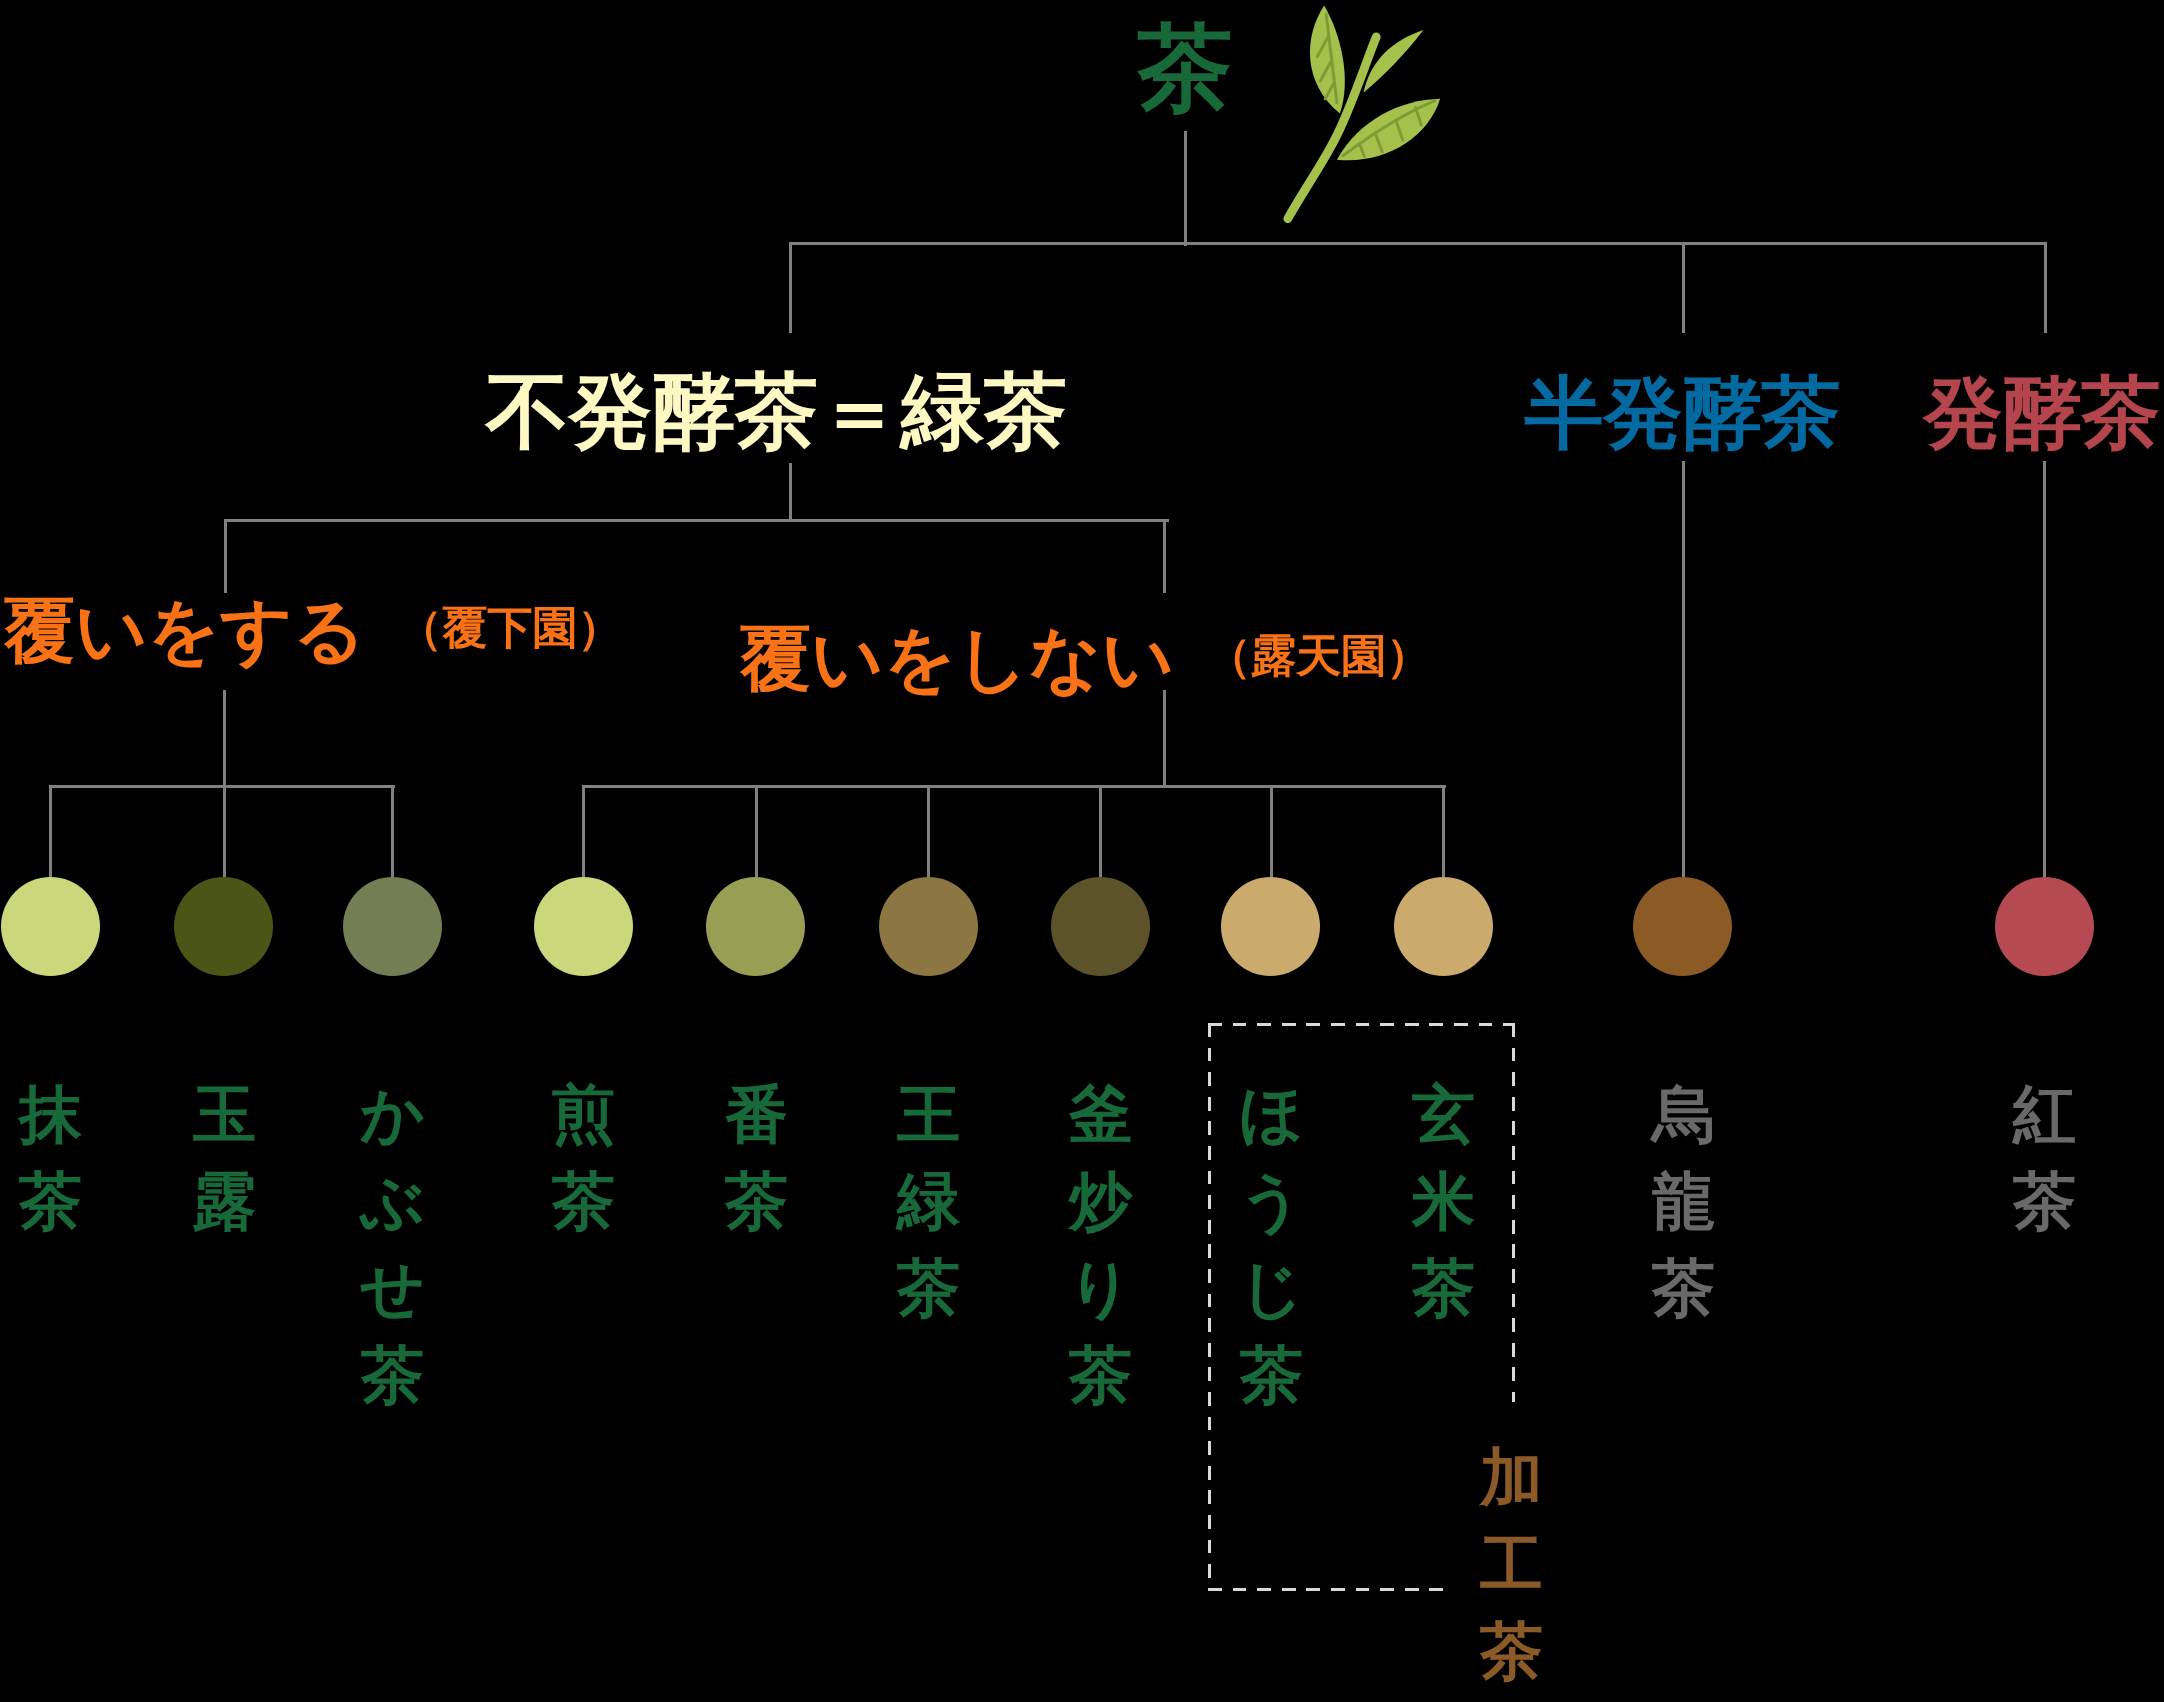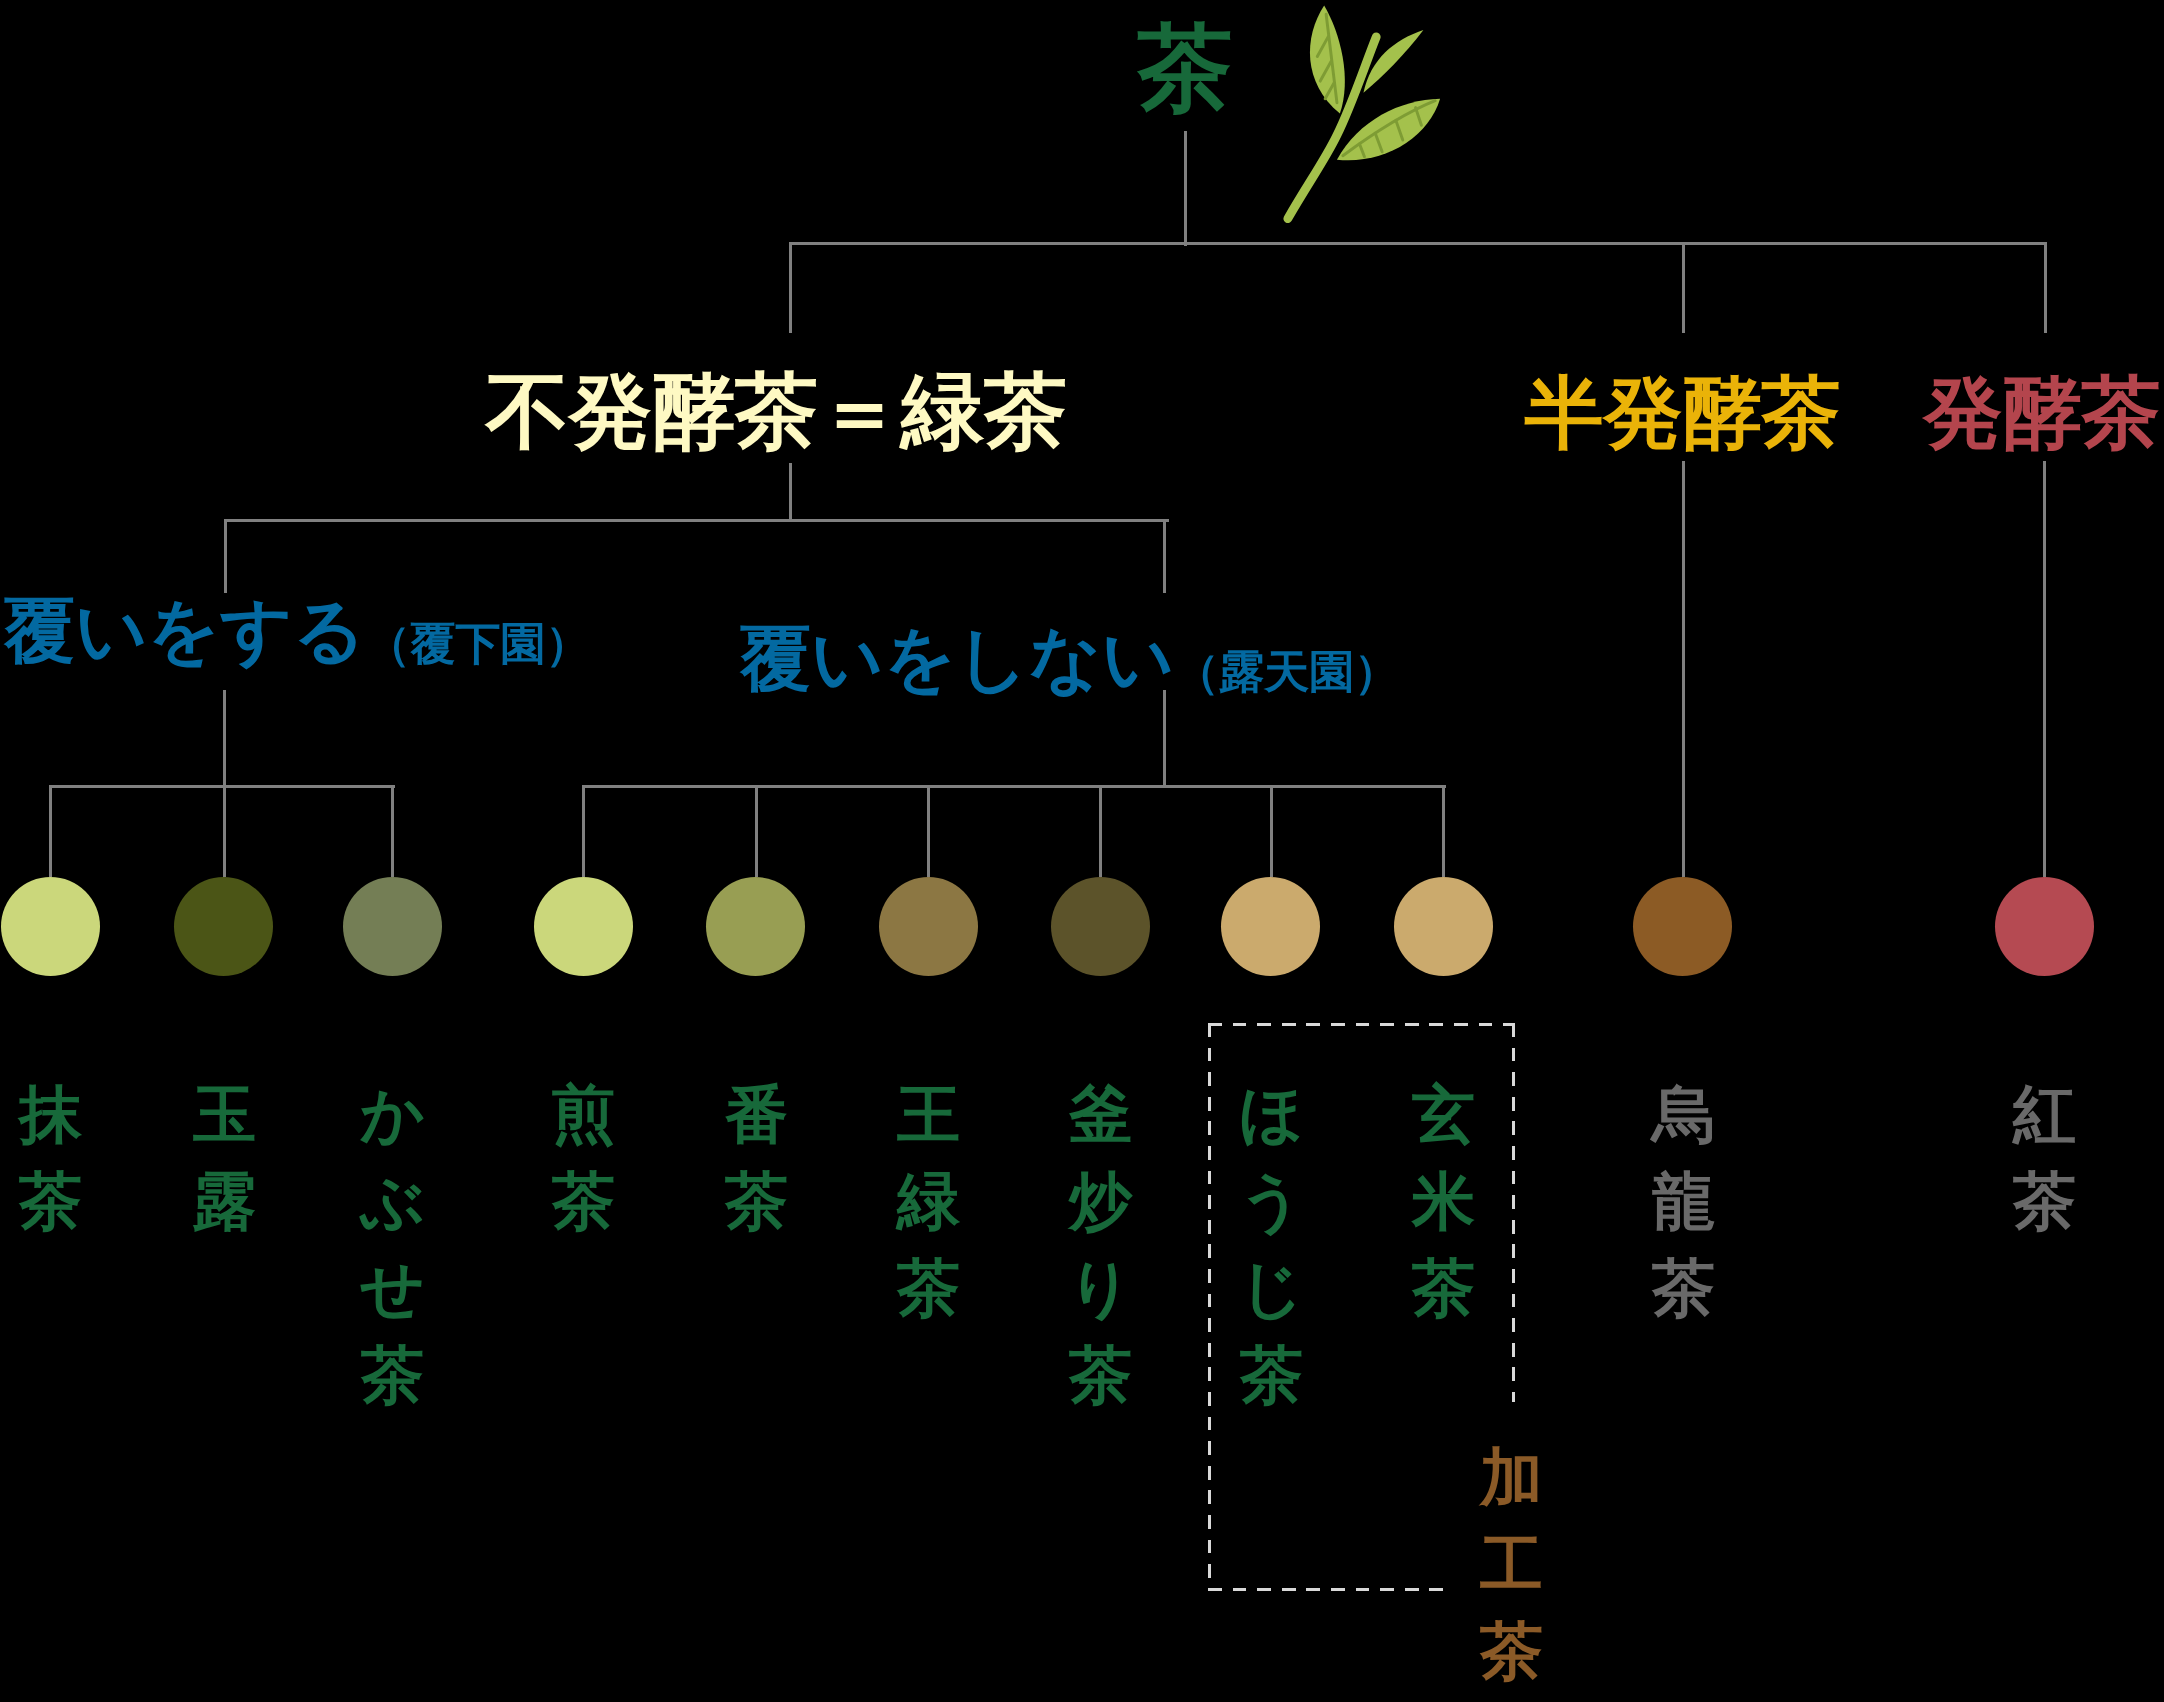--- a/index.html
+++ b/index.html
@@ -16,22 +16,22 @@
   .dash-v{position:absolute;width:3px;background:repeating-linear-gradient(180deg,#d9d9d9 0 13.8px,transparent 13.8px 24.6px);}
   .title{
     position:absolute;left:1067px;top:5.9px;width:236px;
     text-align:center;font-size:95px;color:#17693a;
   }
   .lvl1{position:absolute;top:357px;white-space:nowrap;}
   .lvl1.b1{left:481px;width:591px;text-align:center;font-size:83px;}
   .lvl1.b2{left:1515px;width:335px;text-align:center;font-size:79px;top:361px;}
   .lvl1.b3{left:1914px;width:256px;text-align:center;font-size:79px;top:361px;}
   .lvl2{
-    position:absolute;top:595px;display:flex;align-items:flex-end;
-    color:#0369a1;white-space:nowrap;
+    position:absolute;top:595px;display:flex;align-items:flex-start;
+    color:#f97316;white-space:nowrap;gap:32px;
   }
   .lvl2 .main{font-size:71px;line-height:1;}
   .lvl2 .note{font-size:45px;line-height:1;margin-top:9.9px;}
   .circle{position:absolute;width:99px;height:99px;border-radius:50%;top:877px;}
   .vtext{
     position:absolute;width:89px;margin-left:-44px;top:1080px;
     display:flex;flex-direction:column;align-items:center;
   }
   .vtext span{
     height:87px;display:flex;align-items:flex-start;justify-content:center;
@@ -75,21 +75,21 @@
   <div class="ln" style="left:582px;top:785px;width:3px;height:92px;"></div>
   <div class="ln" style="left:755px;top:785px;width:3px;height:92px;"></div>
   <div class="ln" style="left:927px;top:785px;width:3px;height:92px;"></div>
   <div class="ln" style="left:1099px;top:785px;width:3px;height:92px;"></div>
   <div class="ln" style="left:1270px;top:785px;width:3px;height:92px;"></div>
   <div class="ln" style="left:1442px;top:785px;width:3px;height:92px;"></div>
   <div class="ln" style="left:1682px;top:461px;width:3px;height:416px;"></div>
   <div class="ln" style="left:2043px;top:461px;width:3px;height:416px;"></div>
 
   <div class="lvl1 b1" style="color: #fef9c3;">不発酵茶＝緑茶</div>
-  <div class="lvl1 b2" style="color: #eab308;">半発酵茶</div>
+  <div class="lvl1 b2" style="color: #0369a1;">半発酵茶</div>
   <div class="lvl1 b3" style="color: rgb(180, 69, 77);">発酵茶</div>
 
   <div class="lvl2" style="left:3.9px;">
     <span class="main">覆いをする</span>
     <span class="note">（覆下園）</span>
   </div>
   <div class="lvl2" style="left:740px;margin-top:28px;">
     <span class="main">覆いをしない</span>
     <span class="note">（露天園）</span>
   </div>

